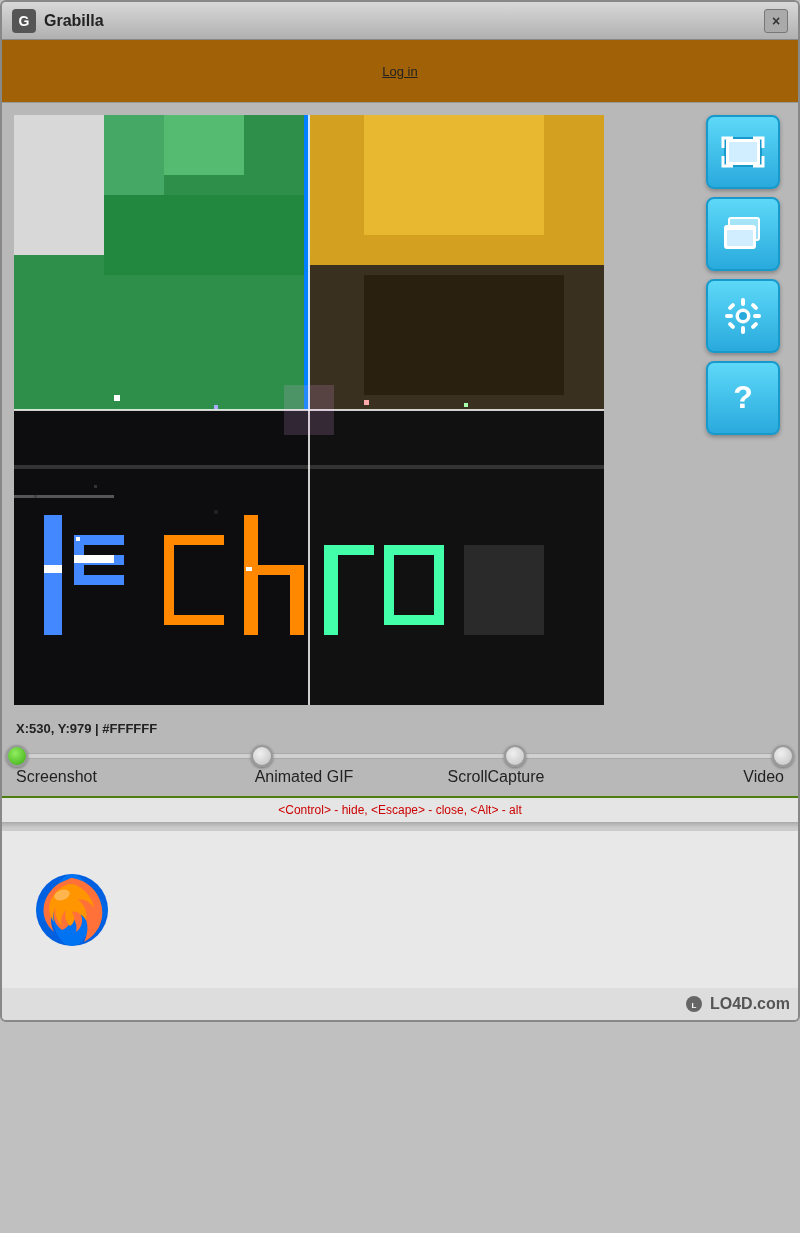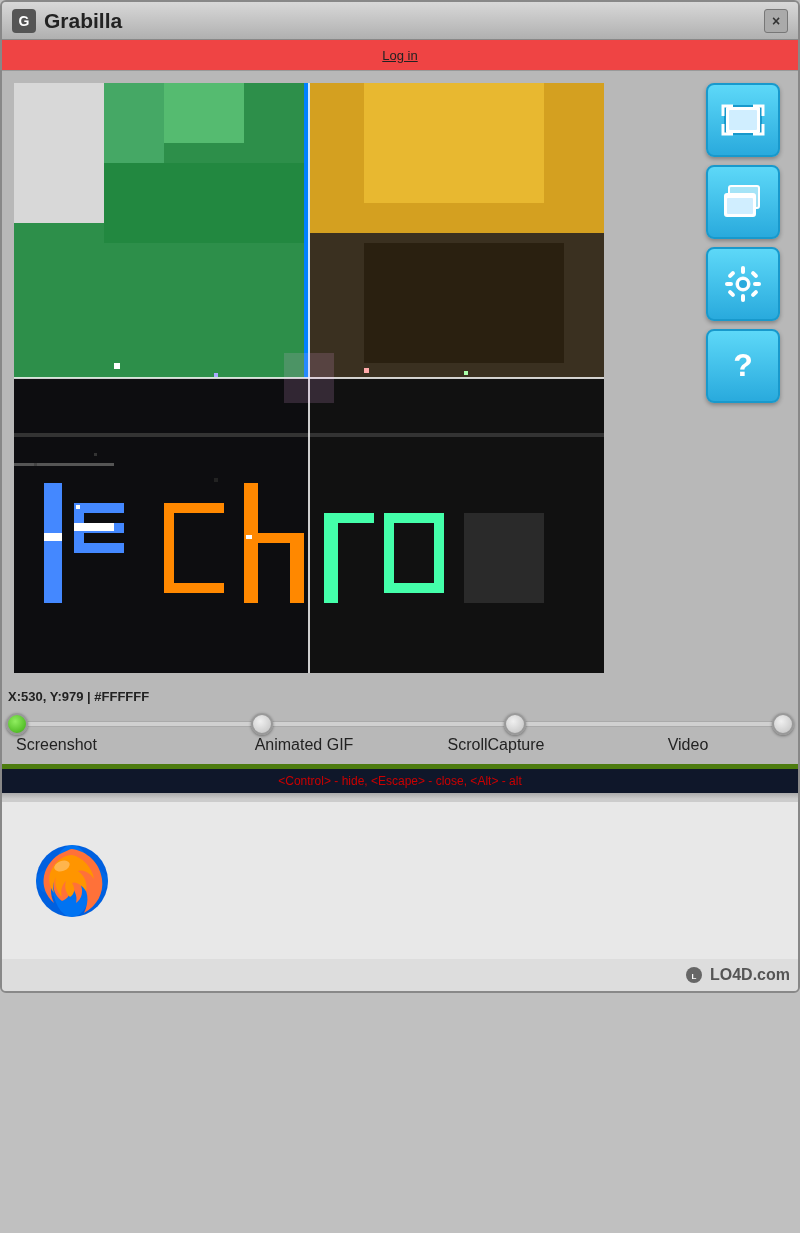--- a/index.html
+++ b/index.html
@@ -43,44 +43,44 @@
       background: #555;
       border-radius: 4px;
       display: flex;
       align-items: center;
       justify-content: center;
       color: white;
       font-size: 14px;
       font-weight: bold;
     }
     .title-text {
-      font-size: 21px;
+      font-size: 16px;
       font-weight: bold;
       color: #222;
     }
     .close-btn {
       width: 24px;
       height: 24px;
       background: #aaa;
       border: 1px solid #777;
       border-radius: 3px;
       display: flex;
       align-items: center;
       justify-content: center;
       cursor: pointer;
       font-size: 14px;
       font-weight: bold;
       color: #333;
     }
 
     
     .login-bar {
-      background: #ef4444;
+      background: #a16207;
       text-align: center;
-      padding: 6px;
+      padding: 22px;
       border-bottom: 1px solid #999;
     }
     .login-link {
       color: #222;
       text-decoration: underline;
       font-size: 13px;
       cursor: pointer;
     }
 
     
@@ -116,21 +116,21 @@
       box-shadow: 0 2px 4px rgba(0,0,0,0.3);
     }
     .sidebar-btn svg {
       width: 44px;
       height: 44px;
     }
 
     
     .coords-bar {
       background: #b8b8b8;
-      padding: 4px 6px;
+      padding: 4px 14px;
       font-size: 13px;
       font-weight: bold;
       color: #222;
     }
 
     
     .slider-area {
       background: #b8b8b8;
       padding: 6px 14px 4px 14px;
     }
@@ -176,29 +176,29 @@
       justify-content: space-between;
       padding: 2px 0 6px 0;
     }
     .mode-label {
       font-size: 16px;
       color: #222;
       text-align: center;
       flex: 1;
     }
     .mode-label:first-child { text-align: left; }
-    .mode-label:last-child { text-align: center; }
+    .mode-label:last-child { text-align: right; }
 
     
     .shortcuts-bar {
-      background: #0f172a;
+      background: #e5e5e5;
       padding: 5px 0;
       font-size: 12px;
       color: #cc0000;
-      border-top: 5px solid #4d7c0f;
+      border-top: 2px solid #4d7c0f;
       text-align: center;
     }
 
     
     .bottom-border {
       height: 6px;
       background: linear-gradient(to bottom, #aaa, #ccc);
     }
 
     

